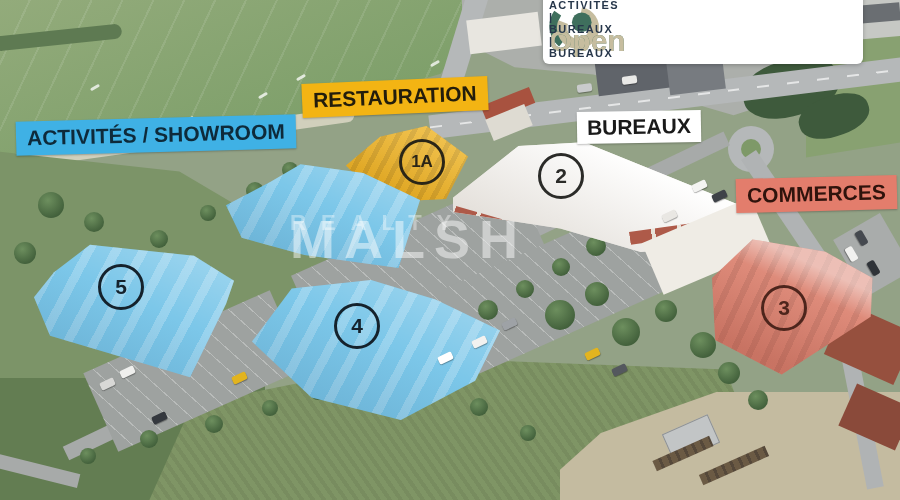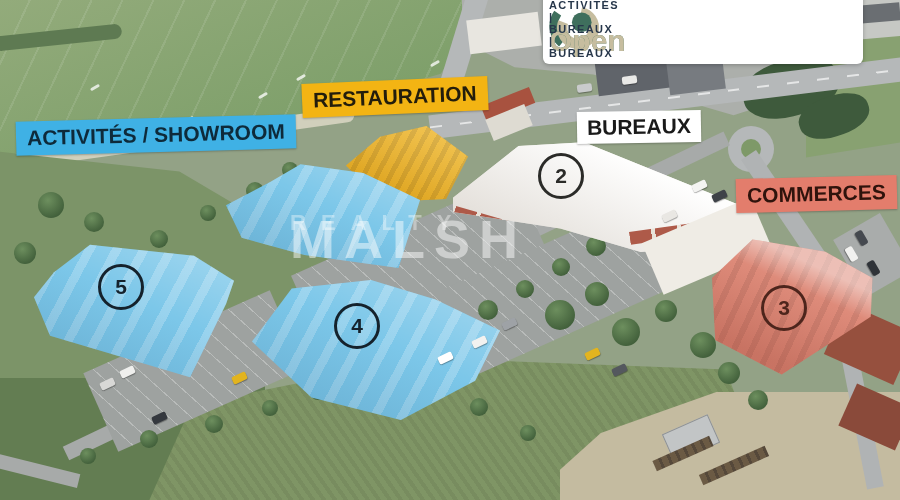--- a/index.html
+++ b/index.html
@@ -245,20 +245,21 @@
   <div class="car" style="left:577px;top:84px;background:#C9CBCC;transform:rotate(-7deg)"></div>
 
   <div class="bldg bldg-2"></div>
   <div class="bldg bldg-1a"></div>
   <div class="bldg blue bldg-1b"></div>
   <div class="bldg blue bldg-5"></div>
   <div class="bldg blue bldg-4"></div>
   <div class="bldg annex-3"></div>
   <div class="bldg bldg-3"></div>
 
+  <div class="badge small" style="left:399px;top:139px;border-color:#2A2517;color:#2A2517">1A</div>
   <div class="badge" style="left:538px;top:153px;border-color:#2B2B28;color:#2B2B28">2</div>
   <div class="badge" style="left:761px;top:285px;border-color:#4D251C;color:#4D251C">3</div>
   <div class="badge" style="left:334px;top:303px;border-color:#15222C;color:#15222C">4</div>
   <div class="badge" style="left:98px;top:264px;border-color:#15222C;color:#15222C">5</div>
 
   <div class="wm">
     <div class="l1">MALSH</div>
     <div class="l2">REALTY</div>
   </div>
 

